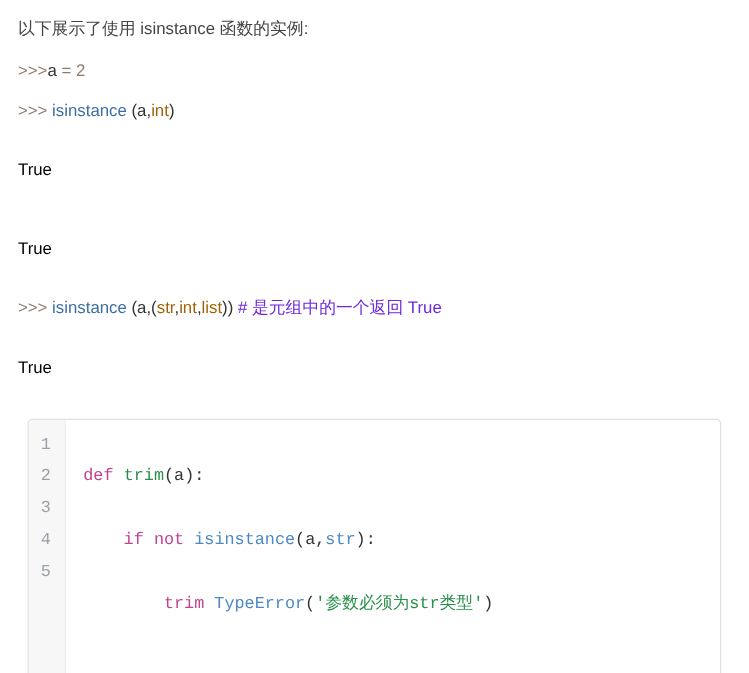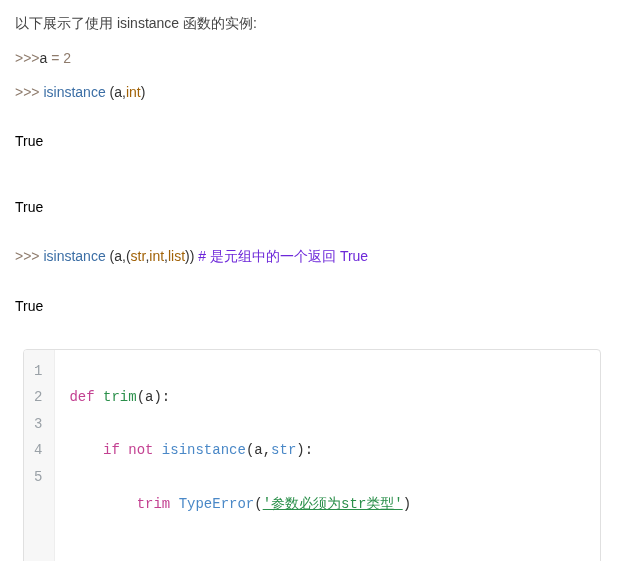--- a/index.html
+++ b/index.html
@@ -54,21 +54,21 @@
     user-select: none;
   }
   .codebody {
     padding: 8px 14px;
     flex: 1;
     white-space: pre;
   }
   .kw     { color: #c34191; }
   .bi     { color: #4a88c7; }
   .name   { color: #2a8f4a; }
-  .str    { color: #2a8f4a; text-decoration: underline; }
+  .str    { color: #2a8f4a; }
   .plain  { color: #333; }
 </style>
 </head>
 <body>
 
 <div class="intro">以下展示了使用 isinstance 函数的实例:</div>
 
 <div class="interactive">
   <div><span class="prompt">&gt;&gt;&gt;</span><span class="ident">a</span><span class="op"> = </span><span class="num">2</span></div>
   <div><span class="prompt">&gt;&gt;&gt; </span><span class="func">isinstance</span><span class="paren"> (</span><span class="ident">a</span><span class="paren">,</span><span class="type">int</span><span class="paren">)</span></div>

